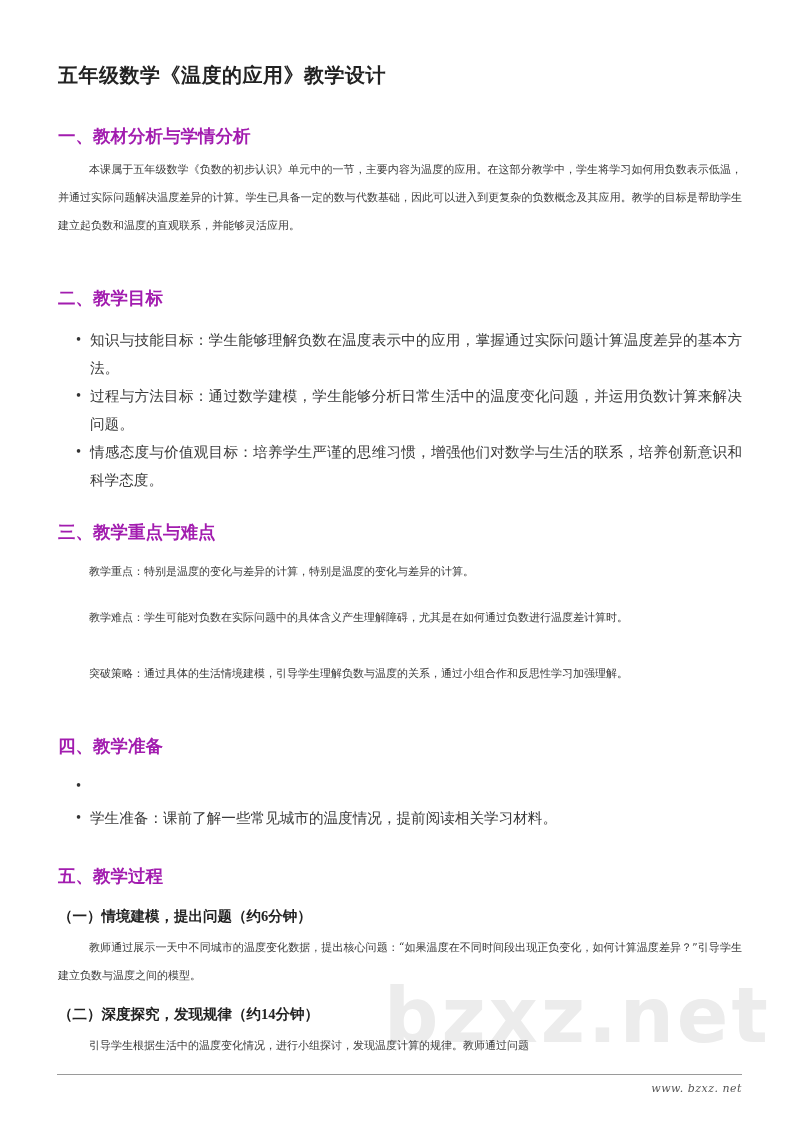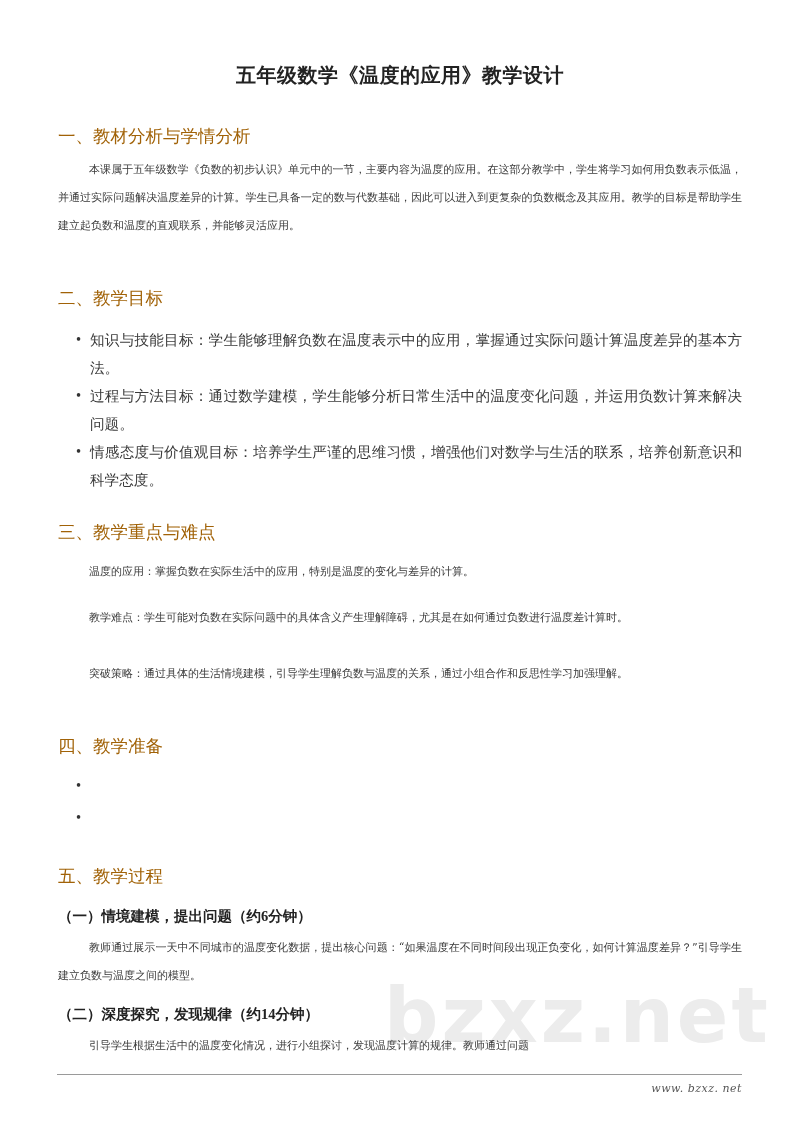--- a/index.html
+++ b/index.html
@@ -4,27 +4,27 @@
 <style>
   html, body { margin: 0; padding: 0; background: #ffffff; }
   body {
     width: 800px; height: 1130px; position: relative; overflow: hidden;
     font-family: "DejaVu Serif", "Liberation Serif", serif;
     color: #333333;
   }
   .page { position: absolute; left: 58px; top: 0; width: 684px; }
   .title {
     position: absolute; left: 0; width: 684px; top: 62px;
-    text-align: center; font-family: "DejaVu Sans", "Liberation Sans", sans-serif;
+    font-family: "DejaVu Sans", "Liberation Sans", sans-serif;
     font-weight: bold; font-size: 20px; color: #222; letter-spacing: 0.5px;
   }
   .h1 {
     position: absolute; left: 0;
     font-family: "DejaVu Sans", "Liberation Sans", sans-serif;
-    font-weight: normal; font-size: 17.5px; color: #a16207;
+    font-weight: bold; font-size: 17.5px; color: #a21caf;
   }
   .h2 {
     position: absolute; left: 0;
     font-family: Liberation Serif, serif;
     font-weight: bold; font-size: 14.5px; color: #222;
   }
   .p {
     position: absolute; left: 0; width: 684px;
     font-size: 11px; line-height: 28px; text-indent: 31px;
     text-align: justify; color: #3a3a3a;
@@ -72,30 +72,31 @@
   <div class="li" style="top:382px">
     <span class="bullet">•</span>
     <span>过程与方法目标：通过数学建模，学生能够分析日常生活中的温度变化问题，并运用负数计算来解决问题。</span>
   </div>
   <div class="li" style="top:438px">
     <span class="bullet">•</span>
     <span>情感态度与价值观目标：培养学生严谨的思维习惯，增强他们对数学与生活的联系，培养创新意识和科学态度。</span>
   </div>
 
   <div class="h1" style="top:520px">三、教学重点与难点</div>
-  <div class="p" style="top:558px">温度的应用：掌握负数在实际生活中的应用，特别是温度的变化与差异的计算。</div>
+  <div class="p" style="top:558px">教学重点：特别是温度的变化与差异的计算，特别是温度的变化与差异的计算。</div>
   <div class="p" style="top:604px">教学难点：学生可能对负数在实际问题中的具体含义产生理解障碍，尤其是在如何通过负数进行温度差计算时。</div>
   <div class="p" style="top:660px">突破策略：通过具体的生活情境建模，引导学生理解负数与温度的关系，通过小组合作和反思性学习加强理解。</div>
 
   <div class="h1" style="top:734px">四、教学准备</div>
   <div class="li" style="top:772px">
     <span class="bullet">•</span>
   </div>
   <div class="li" style="top:804px">
     <span class="bullet">•</span>
+    <span>学生准备：课前了解一些常见城市的温度情况，提前阅读相关学习材料。</span>
   </div>
 
   <div class="h1" style="top:864px">五、教学过程</div>
   <div class="h2" style="top:907px">（一）情境建模，提出问题（约6分钟）</div>
   <div class="p" style="top:934px">教师通过展示一天中不同城市的温度变化数据，提出核心问题：“如果温度在不同时间段出现正负变化，如何计算温度差异？”引导学生建立负数与温度之间的模型。</div>
   <div class="h2" style="top:1005px">（二）深度探究，发现规律（约14分钟）</div>
   <div class="p" style="top:1032px">引导学生根据生活中的温度变化情况，进行小组探讨，发现温度计算的规律。教师通过问题</div>
 </div>
 
 <div class="footer-line"></div>

